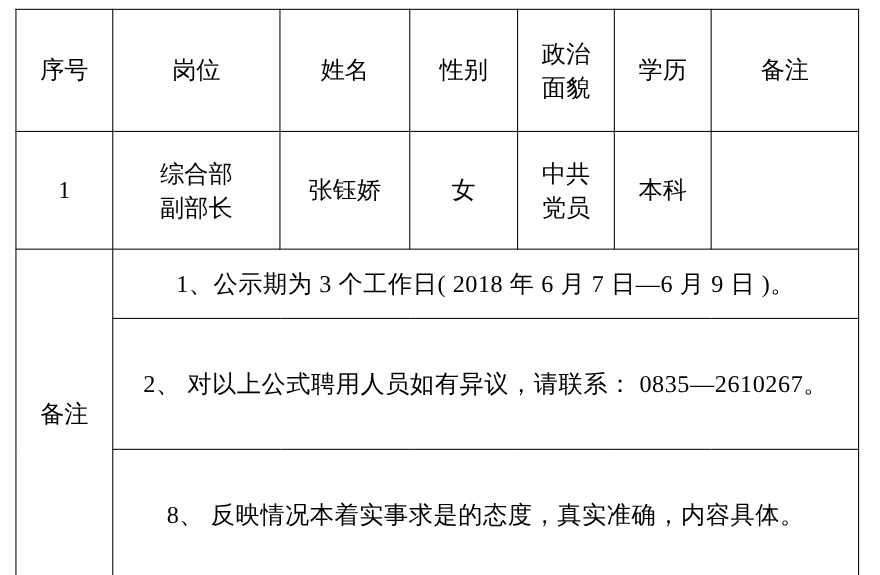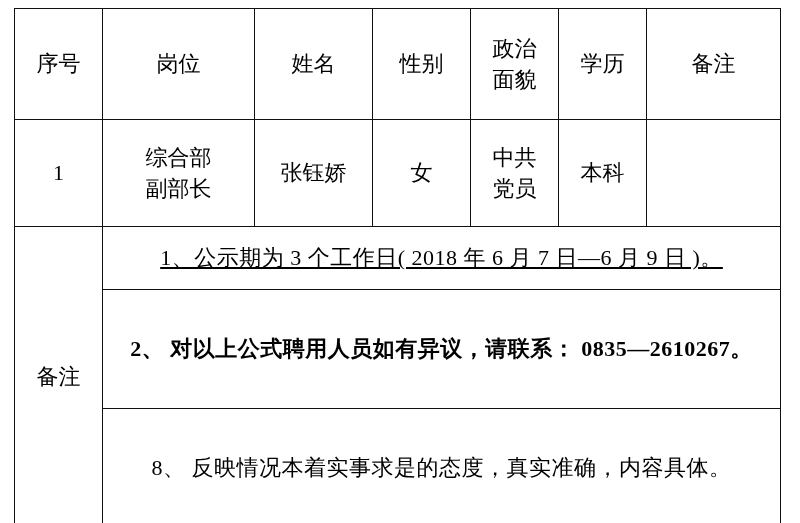--- a/index.html
+++ b/index.html
@@ -52,22 +52,22 @@
   .cell-two-line {
     display: block;
     line-height: 1.42;
   }
   .note-cell {
     text-align: left;
     padding: 10px 10px 10px 14px;
     font-size: 21px;
     line-height: 1.55;
   }
-  .note-row-1 td.note-cell { height: 62px; text-decoration: underline; }
-  .note-row-2 td.note-cell { height: 118px; font-weight: bold; }
+  .note-row-1 td.note-cell { height: 62px; }
+  .note-row-2 td.note-cell { height: 118px; }
   .note-row-3 td.note-cell { height: 118px; }
   .remark-label-cell {
     vertical-align: bottom;
     text-align: center;
     padding-bottom: 14px;
     font-size: 22px;
   }
   .nowrap-pad { letter-spacing: 0.5px; }
 </style>
 </head>

